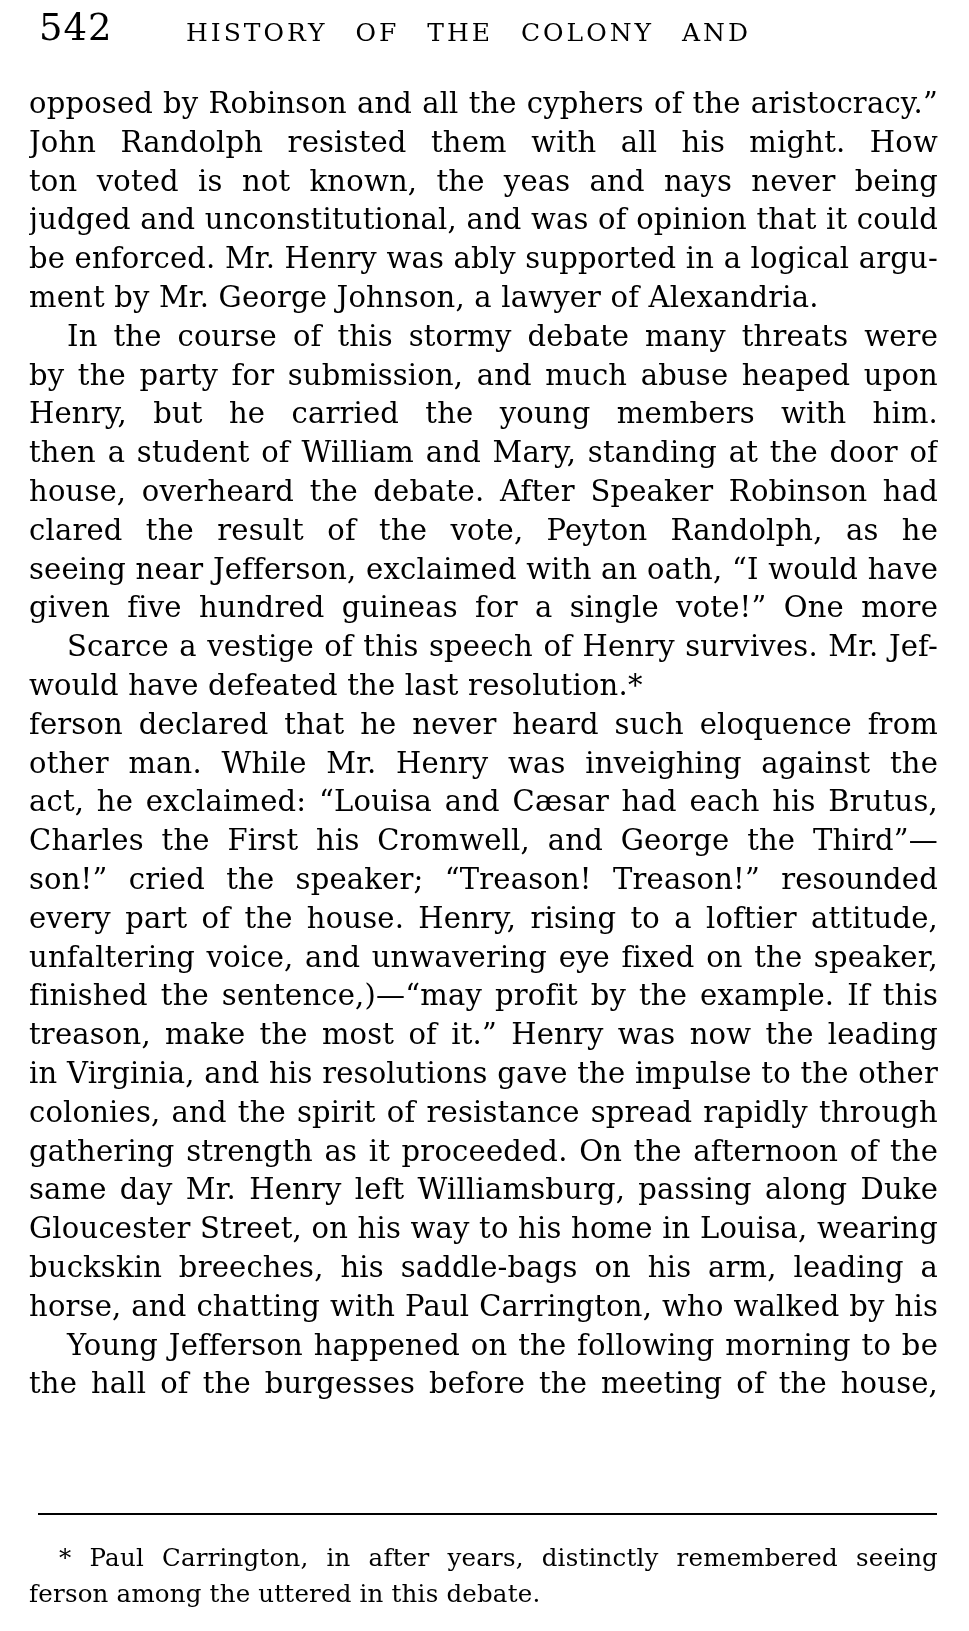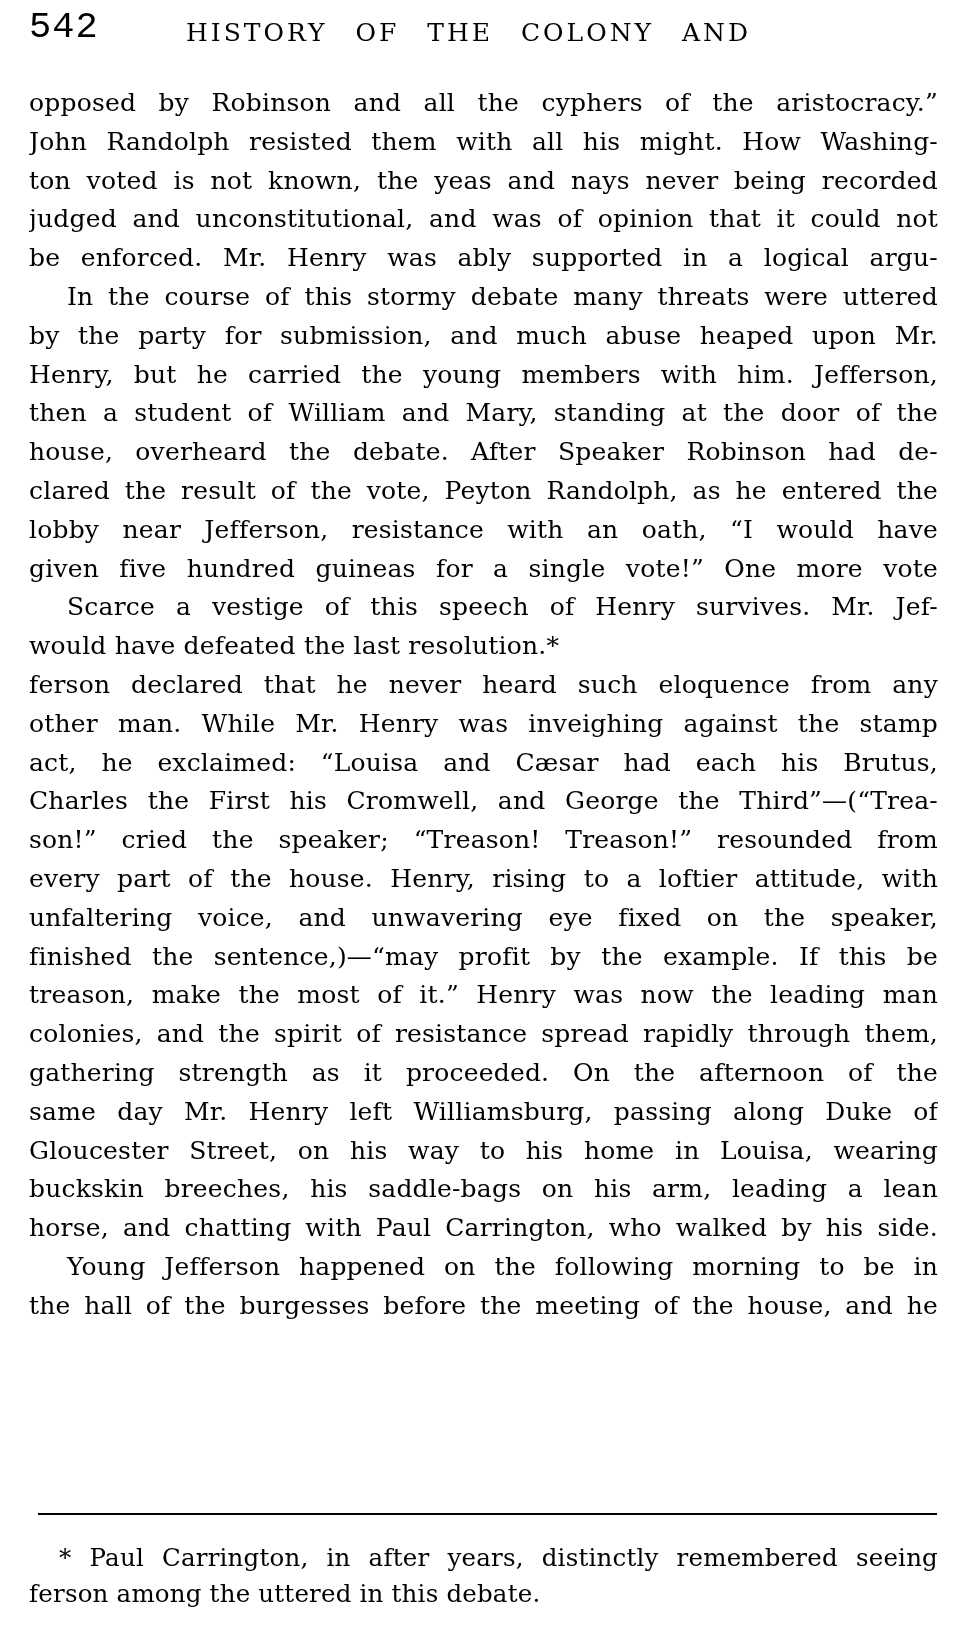--- a/index.html
+++ b/index.html
@@ -11,46 +11,45 @@
     font-family: "DejaVu Serif", "Liberation Serif", serif;
     position: relative;
     overflow: hidden;
   }
   .page {
     position: absolute;
     inset: 0;
   }
   .page-number {
     position: absolute;
-    left: 29px;
+    left: 39px;
     top: 6px;
     font-size: 37px;
     letter-spacing: 1px;
-    font-family: Liberation Mono, monospace;
   }
   .running-header {
     position: absolute;
     left: 0;
     top: 18px;
     width: 100%;
     text-align: center;
     font-size: 25px;
     letter-spacing: 3px;
     word-spacing: 17px;
     transform: translateX(-16px);
     white-space: nowrap;
   }
   .body-text {
     position: absolute;
     left: 29px;
     top: 84px;
     width: 909px;
   }
   .line {
-    font-size: 25px;
+    font-size: 29px;
     line-height: 38.8px;
     height: 38.8px;
     overflow: hidden;
     text-align: justify;
     text-align-last: left;
     white-space: normal;
     letter-spacing: 0.2px;
   }
   .line.just { text-align-last: justify; }
   
@@ -82,39 +81,41 @@
 <div class="page">
   <div class="page-number">542</div>
   <div class="running-header">HISTORY OF THE COLONY AND</div>
 
   <div class="body-text" id="body-lines">
       <div class="line just">opposed by Robinson and all the cyphers of the aristocracy.”</div>
       <div class="line just">John Randolph resisted them with all his might. How Washing-</div>
       <div class="line just">ton voted is not known, the yeas and nays never being recorded</div>
       <div class="line just">judged and unconstitutional, and was of opinion that it could not</div>
       <div class="line just">be enforced. Mr. Henry was ably supported in a logical argu-</div>
+      <div class="line">ment by Mr. George Johnson, a lawyer of Alexandria.</div>
       <div class="line indent just">In the course of this stormy debate many threats were uttered</div>
       <div class="line just">by the party for submission, and much abuse heaped upon Mr.</div>
       <div class="line just">Henry, but he carried the young members with him. Jefferson,</div>
       <div class="line just">then a student of William and Mary, standing at the door of the</div>
       <div class="line just">house, overheard the debate. After Speaker Robinson had de-</div>
       <div class="line just">clared the result of the vote, Peyton Randolph, as he entered the</div>
-      <div class="line just">lobby near Jefferson, resistance with an oath, “I would have</div>
+      <div class="line just">seeing near Jefferson, exclaimed with an oath, “I would have</div>
       <div class="line just">given five hundred guineas for a single vote!” One more vote</div>
       <div class="line indent just">Scarce a vestige of this speech of Henry survives. Mr. Jef-</div>
       <div class="line">would have defeated the last resolution.*</div>
       <div class="line just">ferson declared that he never heard such eloquence from any</div>
       <div class="line just">other man. While Mr. Henry was inveighing against the stamp</div>
       <div class="line just">act, he exclaimed: “Louisa and Cæsar had each his Brutus,</div>
       <div class="line just">Charles the First his Cromwell, and George the Third”—(“Trea-</div>
       <div class="line just">son!” cried the speaker; “Treason! Treason!” resounded from</div>
       <div class="line just">every part of the house. Henry, rising to a loftier attitude, with</div>
       <div class="line just">unfaltering voice, and unwavering eye fixed on the speaker,</div>
       <div class="line just">finished the sentence,)—“may profit by the example. If this be</div>
       <div class="line just">treason, make the most of it.” Henry was now the leading man</div>
+      <div class="line just">in Virginia, and his resolutions gave the impulse to the other</div>
       <div class="line just">colonies, and the spirit of resistance spread rapidly through them,</div>
       <div class="line just">gathering strength as it proceeded. On the afternoon of the</div>
       <div class="line just">same day Mr. Henry left Williamsburg, passing along Duke of</div>
       <div class="line just">Gloucester Street, on his way to his home in Louisa, wearing</div>
       <div class="line just">buckskin breeches, his saddle-bags on his arm, leading a lean</div>
       <div class="line just">horse, and chatting with Paul Carrington, who walked by his side.</div>
       <div class="line indent just">Young Jefferson happened on the following morning to be in</div>
       <div class="line just">the hall of the burgesses before the meeting of the house, and he</div>
     </div>
 

